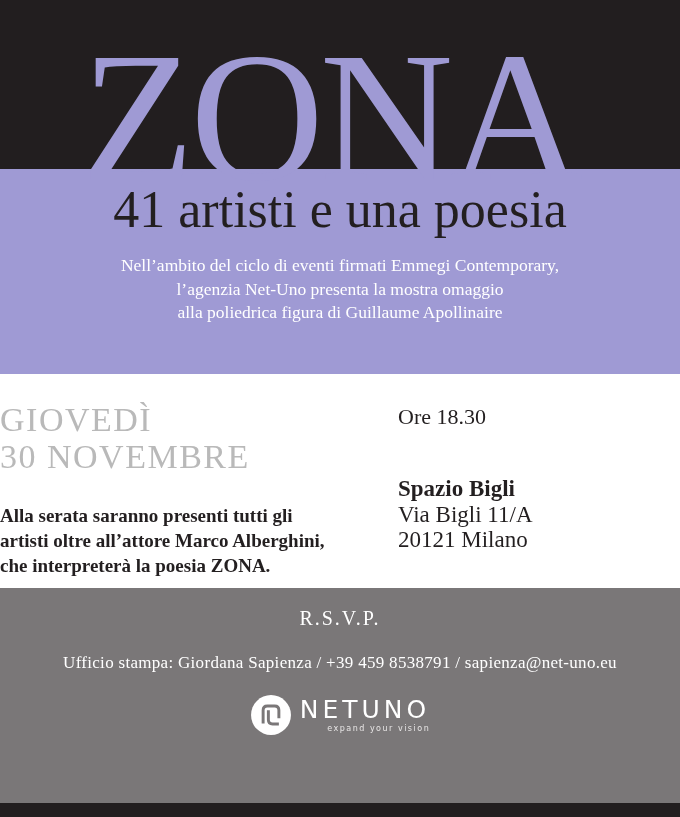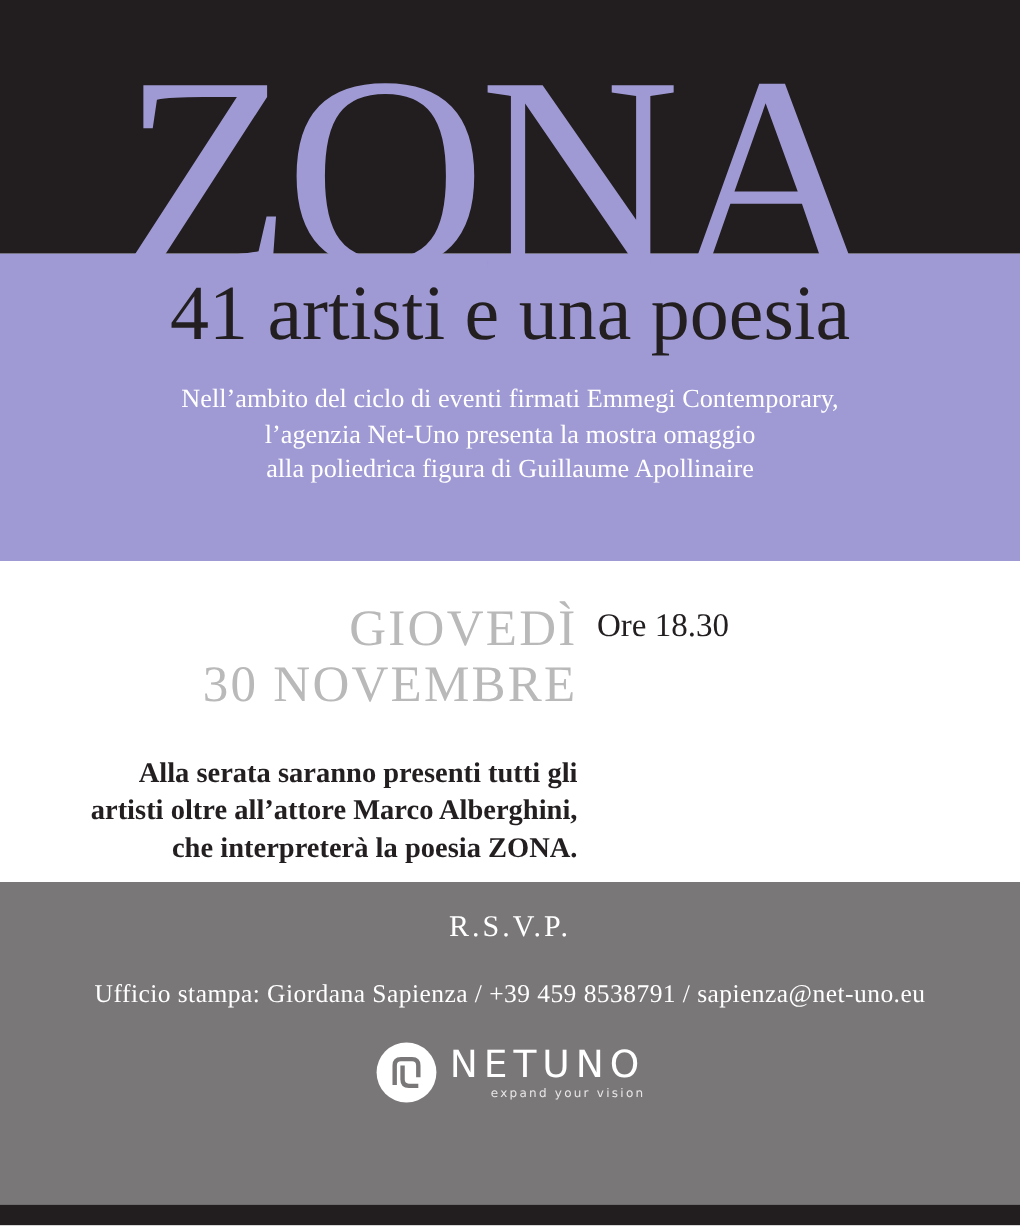--- a/index.html
+++ b/index.html
@@ -26,21 +26,21 @@
   .subtitle {
     font-size:52px; line-height:1.1; color:#231f20; margin:0;
     font-weight:normal; letter-spacing:0px;
   }
   .intro { margin-top:16px; color:#ffffff; font-size:17.5px; line-height:23.5px; }
   .intro div { white-space:nowrap; }
 
   
   .band-white { height:214px; background:#ffffff; box-sizing:border-box; padding-top:27px; }
   .cols { display:flex; }
-  .col-left  { width:385px; text-align:right; }
+  .col-left  { width:385px; }
   .col-right { margin-left:13px; flex:1; text-align:left; }
   .date { color:#b9b9b9; font-size:34px; line-height:37px; letter-spacing:1.5px; }
   .desc { margin-top:28px; font-weight:bold; font-size:19px; line-height:25px; color:#231f20; }
   .time { font-size:22px; line-height:26px; color:#231f20; margin-top:3px; }
   .venue { margin-top:46px; font-size:23px; line-height:25.5px; color:#231f20; }
   .venue-name { font-weight:bold; }
 
   
   .band-gray {
     height:215px; background:#7a7778; color:#ffffff; text-align:center;
@@ -91,20 +91,25 @@
           <div>30 NOVEMBRE</div>
         </div>
         <div class="desc">
           <div>Alla serata saranno presenti tutti gli</div>
           <div>artisti oltre all’attore Marco Alberghini,</div>
           <div>che interpreterà la poesia ZONA.</div>
         </div>
       </div>
       <div class="col-right">
         <div class="time">Ore 18.30</div>
+        <div class="venue">
+          <div class="venue-name">Spazio Bigli</div>
+          <div>Via Bigli 11/A</div>
+          <div>20121 Milano</div>
+        </div>
       </div>
     </div>
   </section>
 
   <footer class="band-gray">
     <div class="rsvp">R.S.V.P.</div>
     <div class="press">Ufficio stampa: Giordana Sapienza / +39 459 8538791 / sapienza@net-uno.eu</div>
 
     <div class="logo-row">
       <svg class="logo-mark" viewBox="0 0 40 40" xmlns="http://www.w3.org/2000/svg" aria-hidden="true">

